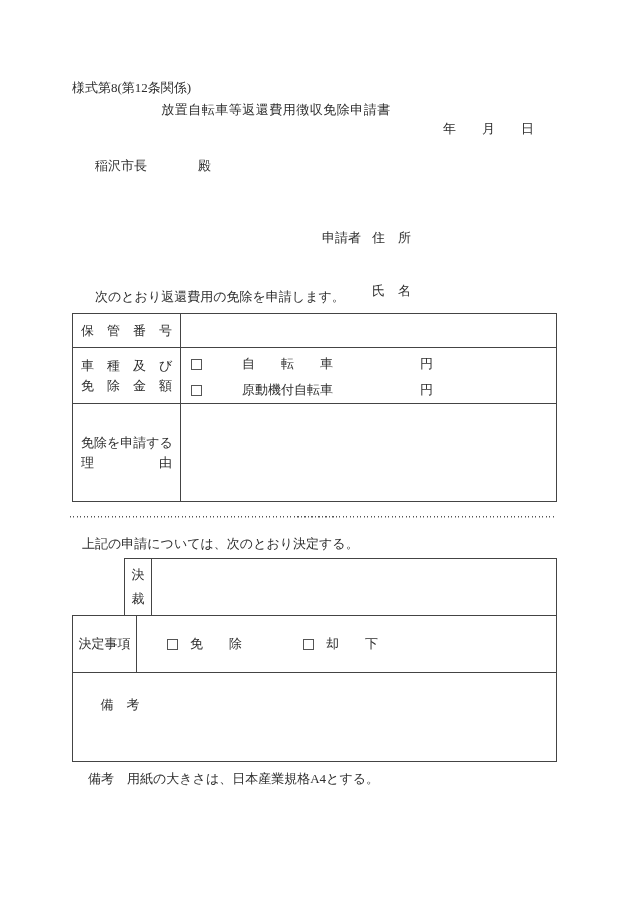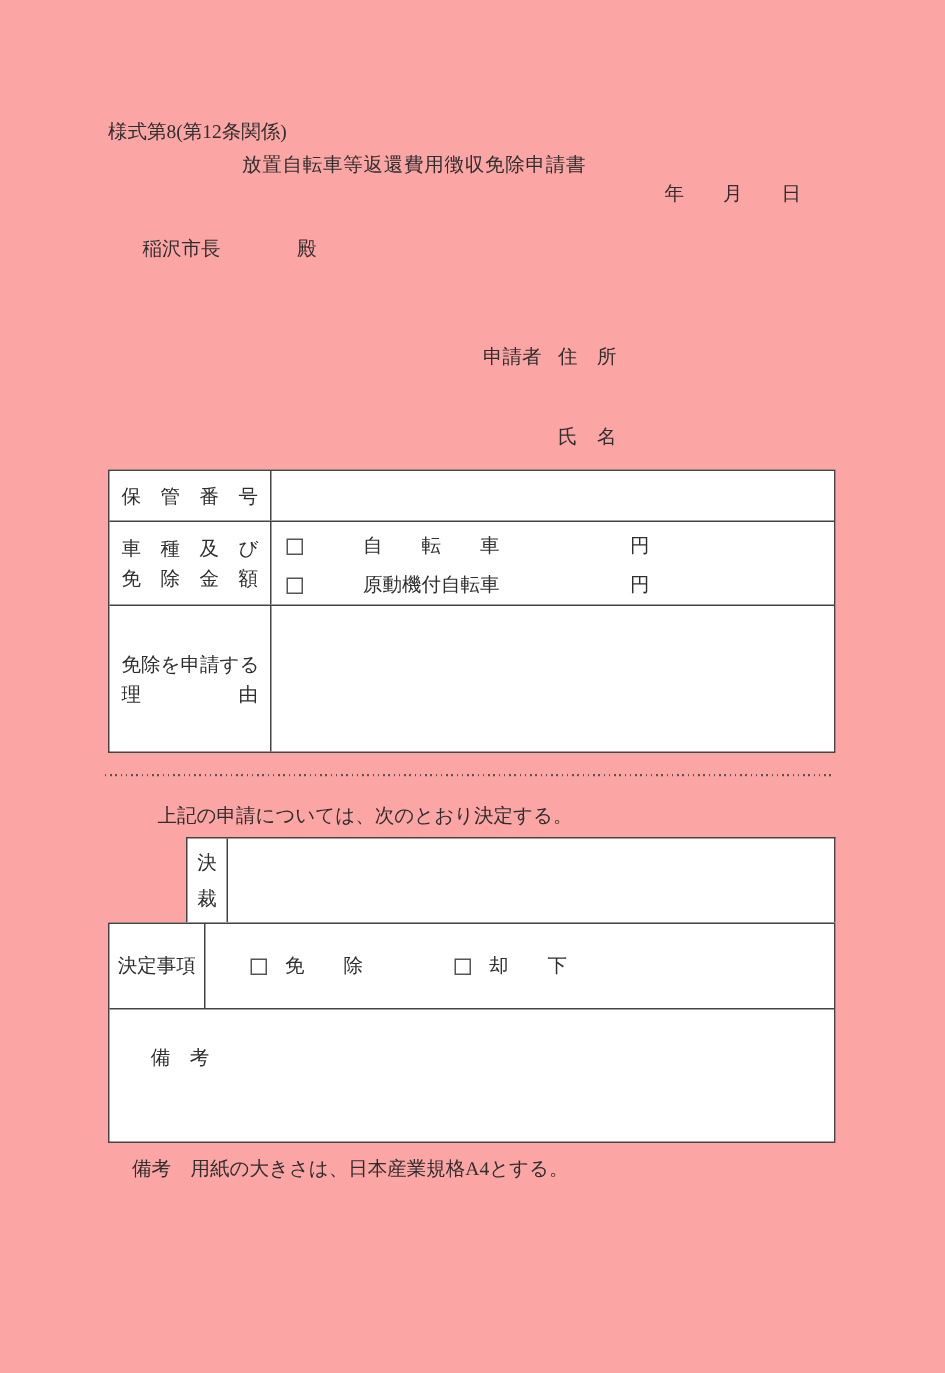--- a/index.html
+++ b/index.html
@@ -1,20 +1,20 @@
 <!DOCTYPE html>
 <html><head>
 <meta charset="utf-8">
 <style>
   * { margin:0; padding:0; box-sizing:border-box; }
   html,body { background:#e8e8e8; }
   .page {
     position:relative;
     width:630px; height:915px;
-    background:#fca5a5;
+    background:#ffffff;
     font-family:"Liberation Serif","DejaVu Serif",serif;
     font-size:13px;
     color:#2e2e2e;
     margin:0 auto;
     overflow:hidden;
   }
   .abs { position:absolute; white-space:pre; }
 
   
   .form-number { left:72px; top:79px; }
@@ -22,21 +22,21 @@
   .date-line { left:443px; top:120px; }
   .recipient { left:95px; top:157px; }
   .honorific { left:198px; top:157px; }
 
   
   .applicant { left:322px; top:195px; }
   .app-row { display:flex; line-height:21px; }
   .app-label-col { width:50px; }
 
   .intro-1 { left:95px; top:288px; }
-  .intro-2 { left:105px; top:535px;text-align:right; }
+  .intro-2 { left:82px; top:535px;text-align:right; }
 
   
   .t1 { position:absolute; left:72px; top:313px; width:485px; border:1px solid #444; background:#fff; }
   .t1-row { display:flex; border-bottom:1px solid #444; }
   .t1-row:last-child { border-bottom:none; }
   .t1-label {
     width:108px; border-right:1px solid #444;
     padding:0 8px; display:flex; flex-direction:column; justify-content:center;
     white-space:pre;
   }
@@ -114,20 +114,21 @@
     <div class="app-row">
       <span class="app-label-col"></span>
       <span>電　話</span>
     </div>
     <div class="app-row">
       <span class="app-label-col"></span>
       <span>所有者との関係(　　　　)</span>
     </div>
   </div>
 
+  <div class="abs intro-1">次のとおり返還費用の免除を申請します。</div>
 
   <div class="t1">
     <div class="t1-row row-storage">
       <div class="t1-label">
         <span class="lbl-line">保　管　番　号</span>
       </div>
       <div class="t1-cell"></div>
     </div>
     <div class="t1-row row-vehicle">
       <div class="t1-label">

